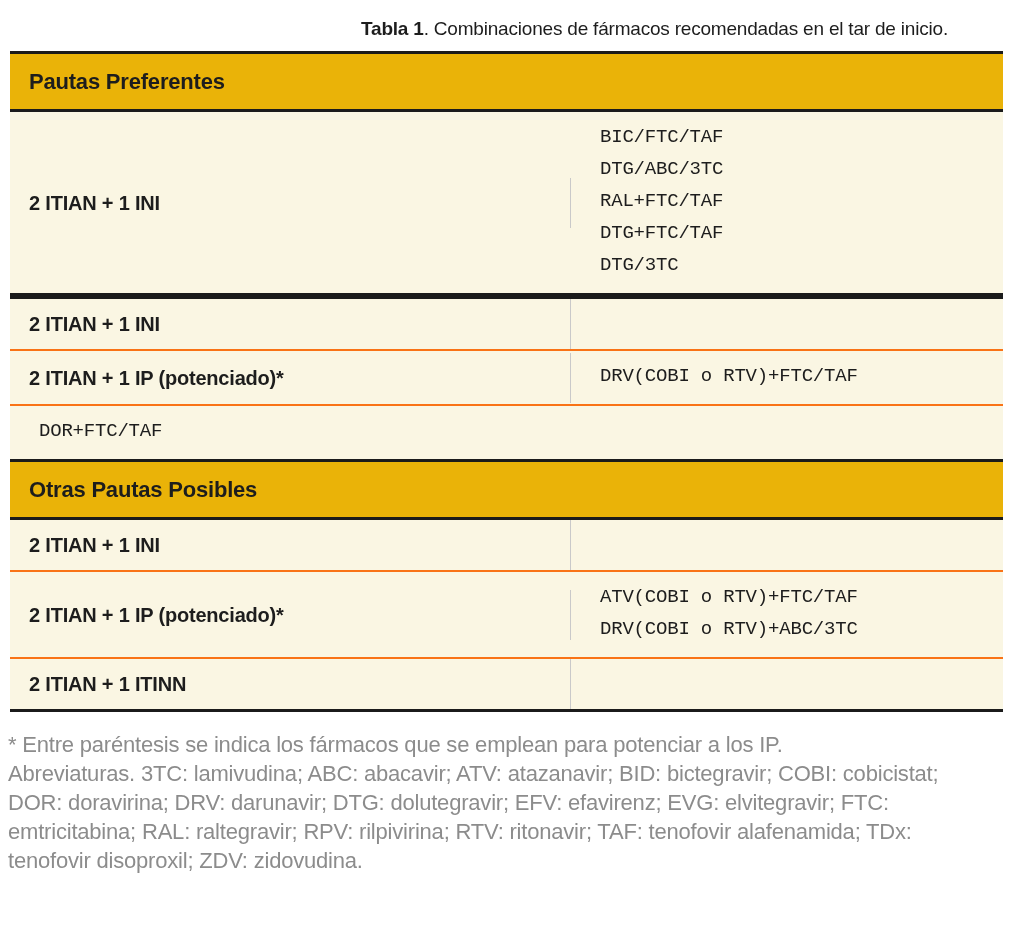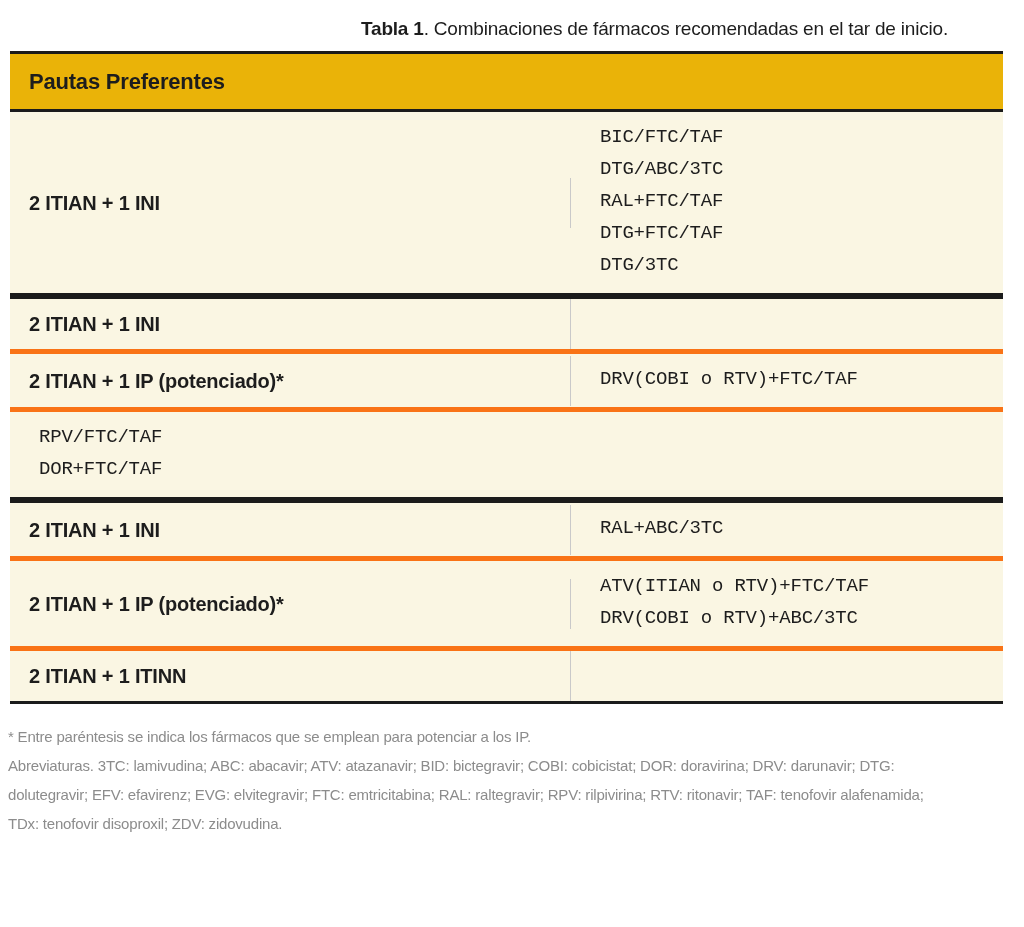--- a/index.html
+++ b/index.html
@@ -28,21 +28,21 @@
     background:#eab308;
     font-weight:bold;
     font-size:22px;
     line-height:28px;
     padding:14px 0 13px 19px;
     letter-spacing:-0.2px;
   }
 
   .rows { background:#faf6e3; }
   .row { display:flex; align-items:center; }
-  .row + .row { border-top:5px solid #f97316; }
+  .row + .row { border-top:2px solid #f97316; }
 
   .cell-left {
     width:561px;
     box-sizing:border-box;
     padding:9px 10px 9px 19px;
     font-weight:bold;
     font-size:20px;
     line-height:32px;
     border-right:1px solid #c9c9c9;
     letter-spacing:-0.2px;
@@ -58,21 +58,21 @@
     padding:9px 6px 12px 29px;
     font-size:19px;
     line-height:32px;
     letter-spacing:-0.2px;
     font-family:Liberation Mono, monospace;
   }
 
   .footnotes {
     margin:18px 8px 0 8px;
     color:#8c8c8c;
-    font-size:15px;
+    font-size:22px;
     line-height:29px;
     letter-spacing:-0.2px;
   }
 </style>
 </head>
 <body>
 
 <div class="page">
 
   <div class="table-title">
@@ -106,40 +106,37 @@
         <div class="cell-left"><span>2 ITIAN + 1 INI</span></div>
       </div>
       <div class="row">
         <div class="cell-left"><span>2 ITIAN + 1 IP (potenciado)*</span></div>
         <div class="cell-right">
           <div>DRV(COBI o RTV)+FTC/TAF</div>
         </div>
       </div>
       <div class="row">
         <div class="cell-right">
-          <div>RPV/FTC/TAF</div>
           <div>DOR+FTC/TAF</div>
         </div>
       </div>
     </div>
 
     <div class="hr-thick"></div>
+    <div class="sec-heading">Otras Pautas Posibles</div>
     <div class="hr-thick"></div>
 
     <div class="rows">
       <div class="row">
         <div class="cell-left"><span>2 ITIAN + 1 INI</span></div>
-        <div class="cell-right">
-          <div>RAL+ABC/3TC</div>
-        </div>
       </div>
       <div class="row">
         <div class="cell-left"><span>2 ITIAN + 1 IP (potenciado)*</span></div>
         <div class="cell-right">
-          <div>ATV(ITIAN o RTV)+FTC/TAF</div>
+          <div>ATV(COBI o RTV)+FTC/TAF</div>
           <div>DRV(COBI o RTV)+ABC/3TC</div>
         </div>
       </div>
       <div class="row">
         <div class="cell-left"><span>2 ITIAN + 1 ITINN</span></div>
       </div>
     </div>
 
     <div class="hr-thick"></div>
   </div>

